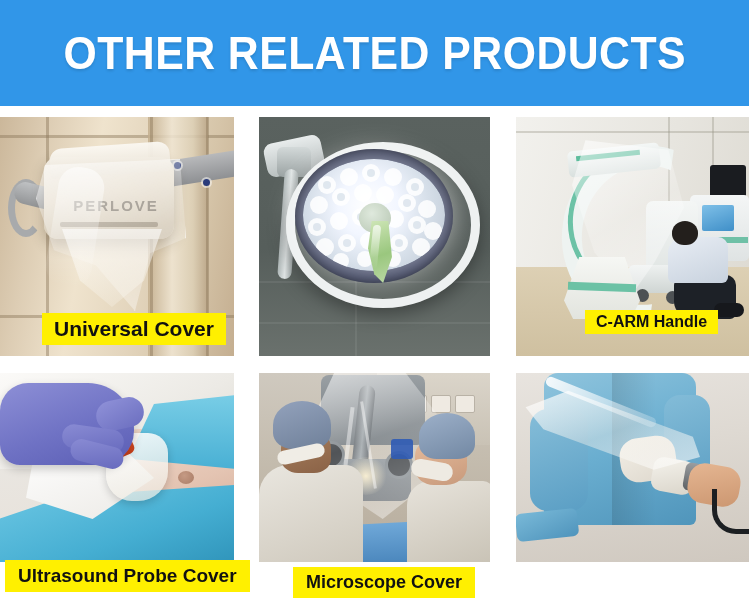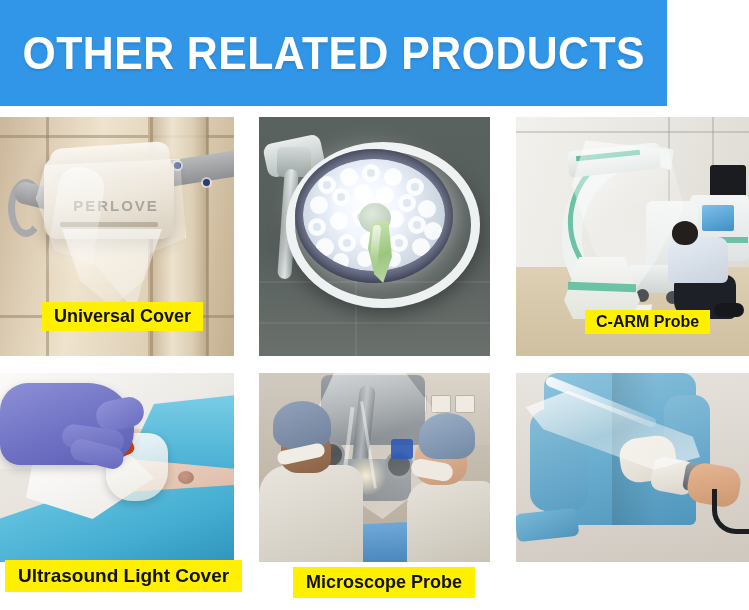--- a/index.html
+++ b/index.html
@@ -6,21 +6,21 @@
   body{
     width:749px;height:610px;
     background:#ffffff;
     font-family:"Liberation Sans", sans-serif;
     overflow:hidden;
     position:relative;
   }
 
   
   .banner{
-    position:absolute;left:0;top:0;width:667px;height:106px;
+    position:absolute;left:0;top:0;width:749px;height:106px;
     background:#3196e8;
     display:flex;align-items:center;justify-content:center;
   }
   .banner-title{
     color:#ffffff;
     font-family:"Liberation Sans", sans-serif;
     font-weight:bold;
     font-size:46px;
     letter-spacing:0.5px;
     transform:scaleX(0.93);
@@ -45,21 +45,21 @@
   .label{
     position:absolute;
     background:#fff000;
     color:#111111;
     font-family:"Liberation Sans", sans-serif;
     font-weight:bold;
     white-space:nowrap;
     display:flex;align-items:center;justify-content:center;
     z-index:40;
   }
-  .lab1{left:42px; top:185px; padding:4px 12px; font-size:18px;}
+  .lab1{left:42px; top:196px; padding:4px 12px; font-size:21px;}
   .lab2{left:287px;top:194px; padding:4px 12px; font-size:17px;}
   .lab3{left:585px;top:193px; padding:3px 11px; font-size:16px;}
   .lab4{left:5px;  top:443px; padding:5px 13px; font-size:19px;}
   .lab5{left:293px;top:450px; padding:5px 13px; font-size:18px;}
   .lab6{left:527px;top:434px; padding:7px 16px; font-size:21px;border-radius:6px;}
 
   
   .t1 .scene{background:linear-gradient(100deg,#cbb79a 0%,#ddcdb4 18%,#efe3cd 38%,#e3d5bd 60%,#d6c5a9 80%,#c4ae90 100%);}
   .t1-wallline{position:absolute;background:rgba(140,120,92,.45);}
   .t1-v1{left:46px;top:0;width:3px;height:239px;}
@@ -390,39 +390,39 @@
       <div class="t3-wheel t3-w3"></div>
       <div class="t3-coverbag"></div>
       <div class="t3-drape"></div>
       <div class="t3-drapeband"></div>
       <div class="t3-person-legs"></div>
       <div class="t3-person-shoe"></div>
       <div class="t3-person-body"></div>
       <div class="t3-person-head"></div>
     </div>
   </div>
-  <div class="label lab3">C-ARM Probe</div>
+  <div class="label lab3">C-ARM Handle</div>
 
   <div class="tile t4">
     <div class="scene">
       <div class="t4-sheet"></div>
       <div class="t4-skin"></div>
       <div class="t4-navel"></div>
       <div class="t4-drape2"></div>
       <div class="t4-drape1"></div>
       <div class="t4-whitedrape"></div>
       <div class="t4-probecover"></div>
       <div class="t4-band"></div>
       <div class="t4-glove"></div>
       <div class="t4-thumb"></div>
       <div class="t4-finger t4-f1"></div>
       <div class="t4-finger t4-f2"></div>
     </div>
   </div>
-  <div class="label lab4">Ultrasound Light Cover</div>
+  <div class="label lab4">Ultrasound Probe Cover</div>
 
   <div class="tile t5">
     <div class="scene">
       <div class="t5-wall"></div>
       <div class="t5-outlet t5-o1"></div>
       <div class="t5-outlet t5-o2"></div>
       <div class="t5-outlet t5-o3"></div>
       <div class="t5-outlet t5-o4"></div>
       <div class="t5-scopebody"></div>
       <div class="t5-scopearm"></div>
@@ -438,21 +438,21 @@
       <div class="t5-s1gown"></div>
       <div class="t5-s1head"></div>
       <div class="t5-s1cap"></div>
       <div class="t5-s1mask"></div>
       <div class="t5-s2gown"></div>
       <div class="t5-s2head"></div>
       <div class="t5-s2cap"></div>
       <div class="t5-s2mask"></div>
     </div>
   </div>
-  <div class="label lab5">Microscope Probe</div>
+  <div class="label lab5">Microscope Cover</div>
 
   <div class="tile t6">
     <div class="scene">
       <div class="t6-scrub"></div>
       <div class="t6-scrub-shadow"></div>
       <div class="t6-arm"></div>
       <div class="t6-sleeve"></div>
       <div class="t6-hand"></div>
       <div class="t6-camhead"></div>
       <div class="t6-cam"></div>

